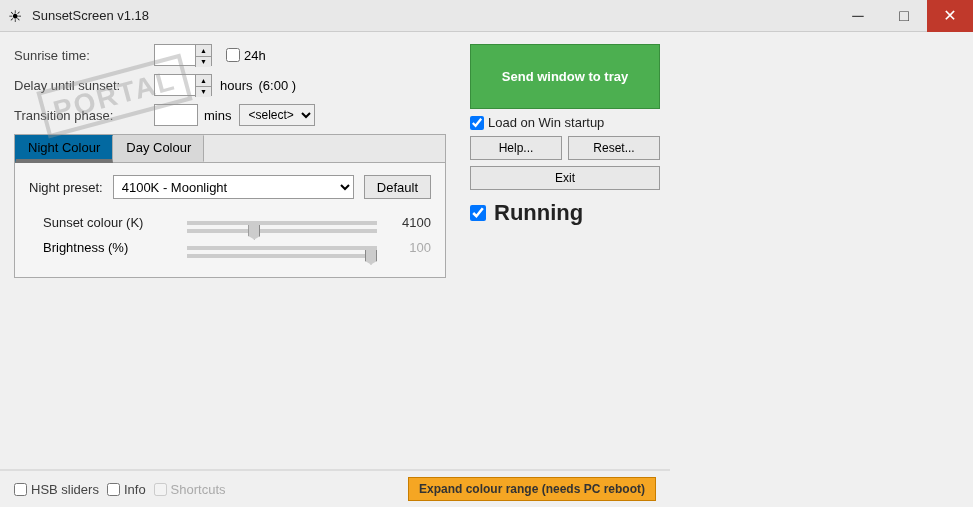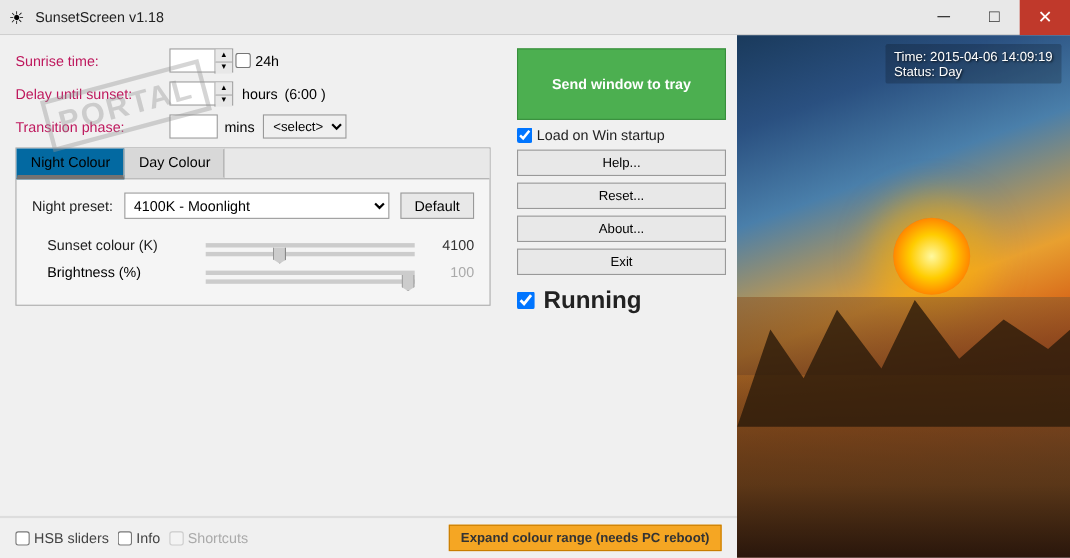--- a/index.html
+++ b/index.html
@@ -61,21 +61,21 @@
     }
 
     .row {
       display: flex;
       align-items: center;
       margin-bottom: 8px;
     }
 
     .row-label {
       width: 140px;
-      color: #be185d;
+      color: #404040;
     }
 
     .spinbox {
       width: 58px;
       height: 22px;
       border: 1px solid #999;
       background: white;
       padding: 2px 4px;
       font-size: 13px;
       display: flex;
@@ -108,21 +108,21 @@
       background: #e8e8e8;
       font-size: 7px;
       line-height: 1;
     }
     .spin-arrow:first-child { border-bottom: 1px solid #999; }
 
     .checkbox-24h {
       display: flex;
       align-items: flex-start;
       gap: 4px;
-      margin-left: 2px;
+      margin-left: 14px;
     }
 
     .delay-row {
       display: flex;
       align-items: center;
     }
 
     .transition-row {
       display: flex;
       align-items: center;
@@ -354,21 +354,20 @@
     .load-startup {
       display: flex;
       align-items: center;
       gap: 4px;
       color: #222;
     }
 
     .btn-row {
       display: flex;
       gap: 6px;
-      flex-direction: column;
     }
     .ctrl-btn {
       flex: 1;
       padding: 4px 8px;
       border: 1px solid #999;
       background: #e8e8e8;
       cursor: pointer;
       font-size: 12px;
     }
 
@@ -518,45 +517,30 @@
         <input type="checkbox" checked="" style="width: 14px; height: 14px;">
         <span>Load on Win startup</span>
       </div>
 
       <div class="btn-row">
         <button class="ctrl-btn">Help...</button>
         <button class="ctrl-btn">Reset...</button>
       </div>
 
       <div class="btn-row">
-        <button class="ctrl-btn">About...</button>
         <button class="ctrl-btn">Exit</button>
       </div>
 
       <div class="running-row">
         <input type="checkbox" checked="" style="width: 16px; height: 16px;">
         <span class="running-text">Running</span>
       </div>
     </div>
   </div>
 
-  <div class="right-panel">
-    <div class="sun"></div>
-    <div class="horizon"></div>
-    <div class="water-reflection"></div>
-
-    <svg style="position:absolute;bottom:25%;left:0;right:0;width:100%;height:30%;" viewBox="0 0 300 80" preserveAspectRatio="none">
-      <polygon points="0,80 30,30 60,55 90,20 130,50 160,15 200,45 240,25 280,40 300,30 300,80" fill="#2a1a0a" opacity="0.8"></polygon>
-    </svg>
-
-    <div class="info-panel">
-      <div>Time: 2015-04-06 14:09:19</div>
-      <div>Status: Day</div>
-    </div>
-  </div>
 </div>
 
 <div style="position:absolute;bottom:0;left:0;width:670px;background:#f0f0f0;border-top:1px solid #ddd;">
   <div class="bottom-bar">
     <div class="check-item">
       <input type="checkbox" style="width: 13px; height: 13px;">
       <span>HSB sliders</span>
     </div>
     <div class="check-item">
       <input type="checkbox" style="width: 13px; height: 13px;">

